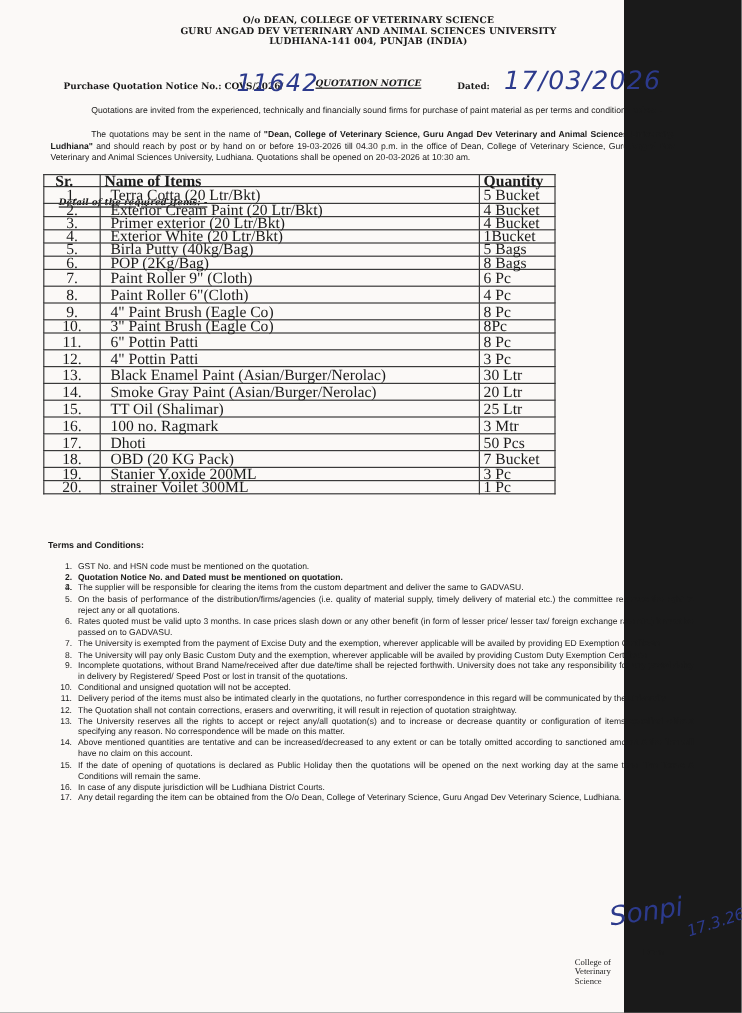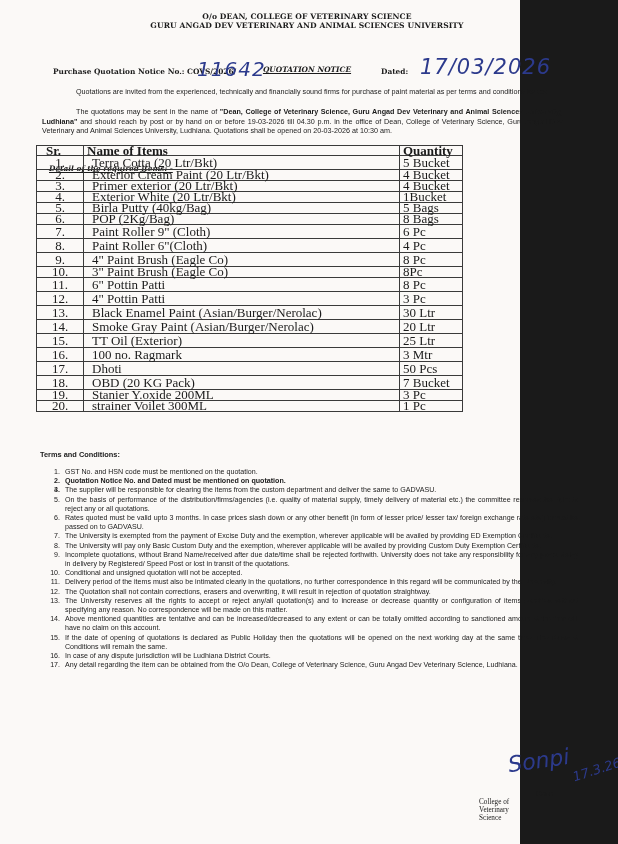--- a/index.html
+++ b/index.html
@@ -38,20 +38,21 @@
   .sigdate { position:absolute; top:762px; left:572px; font-size:13px; transform:rotate(-18deg); }
   .sign1 { position:absolute; top:789px; left:536px; font-size:7.2px; font-family:"Liberation Sans", sans-serif; }
   .sign2 { position:absolute; top:798px; left:479px; font-size:7.2px; font-family:Liberation Serif, serif; }
 </style>
 </head>
 <body>
 
 <div class="page">
   <div class="hdr hdr1">O/o DEAN, COLLEGE OF VETERINARY SCIENCE</div>
   <div class="hdr hdr2">GURU ANGAD DEV VETERINARY AND ANIMAL SCIENCES UNIVERSITY</div>
+  <div class="hdr hdr3">LUDHIANA-141 004, PUNJAB (INDIA)</div>
 
   <div class="title">QUOTATION NOTICE</div>
 
   <div class="noticeno">Purchase Quotation Notice No.: COVS/2026/</div>
   <div class="hand num">11642</div>
   <div class="dated">Dated:</div>
   <div class="hand date">17/03/2026</div>
 
   <div class="para p1"><span class="indent"></span><span>Quotations are invited from the experienced, technically and financially sound firms for purchase of paint material as per terms and conditions below: -</span></div>
   <div class="para p2"><span class="indent"></span><span>The quotations may be sent in the name of </span><b>"Dean, College of Veterinary Science, Guru Angad Dev Veterinary and Animal Sciences University, Ludhiana"</b><span> and should reach by post or by hand on or before 19-03-2026 till 04.30 p.m. in the office of Dean, College of Veterinary Science, Guru Angad Dev Veterinary and Animal Sciences University, Ludhiana. Quotations shall be opened on 20-03-2026 at 10:30 am.</span></div>
@@ -132,21 +133,21 @@
           <td class="name">Black Enamel Paint (Asian/Burger/Nerolac)</td>
           <td class="qty">30 Ltr</td>
         </tr>
         <tr class="tall">
           <td class="sr">14.</td>
           <td class="name">Smoke Gray Paint (Asian/Burger/Nerolac)</td>
           <td class="qty">20 Ltr</td>
         </tr>
         <tr class="tall">
           <td class="sr">15.</td>
-          <td class="name">TT Oil (Exterior)</td>
+          <td class="name">TT Oil (Shalimar)</td>
           <td class="qty">25 Ltr</td>
         </tr>
         <tr class="tall">
           <td class="sr">16.</td>
           <td class="name">100 no. Ragmark</td>
           <td class="qty">3 Mtr</td>
         </tr>
         <tr class="tall">
           <td class="sr">17.</td>
           <td class="name">Dhoti</td>

